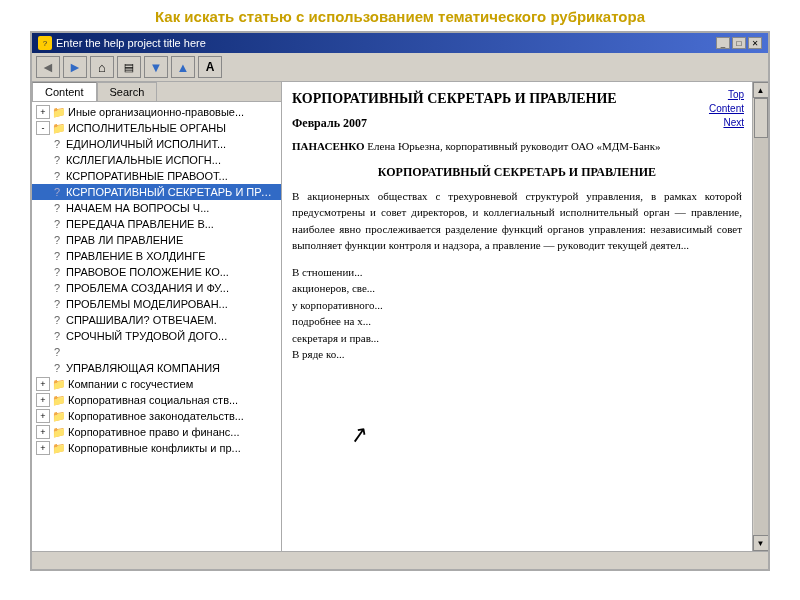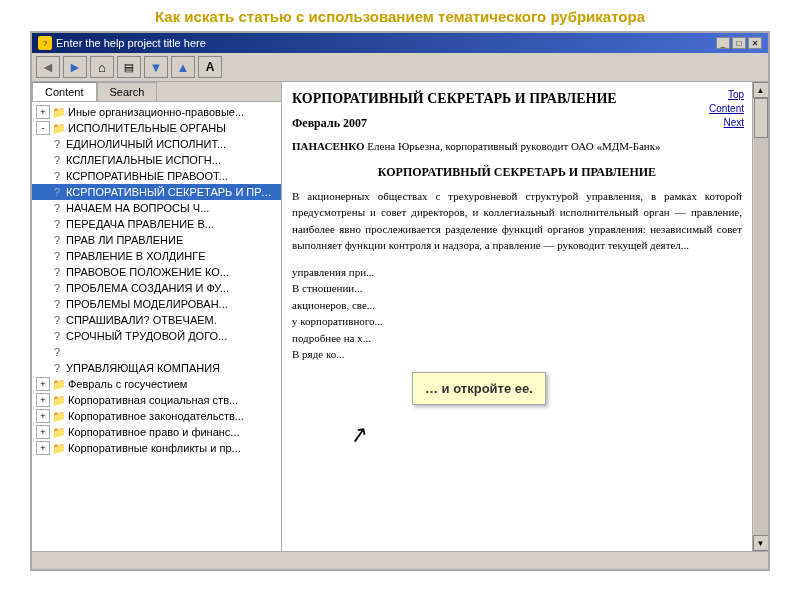--- a/index.html
+++ b/index.html
@@ -460,21 +460,21 @@
         </div>
 
         <div class="tree-item indent-2">
           <span class="tree-icon" style="color:#666;">?</span>
           <span class="tree-label">УПРАВЛЯЮЩАЯ КОМПАНИЯ</span>
         </div>
 
         <div class="tree-item indent-1">
           <span class="tree-toggle">+</span>
           <span class="tree-icon" style="color:#c04040;">📁</span>
-          <span class="tree-label">Февраль с госучестием</span>
+          <span class="tree-label">Компании с госучестием</span>
         </div>
 
         <div class="tree-item indent-1">
           <span class="tree-toggle">+</span>
           <span class="tree-icon" style="color:#c04040;">📁</span>
           <span class="tree-label">Корпоративная социальная ств...</span>
         </div>
 
         <div class="tree-item indent-1">
           <span class="tree-toggle">+</span>
@@ -503,29 +503,28 @@
         <a>Next</a>
       </div>
       <div class="article-title">КОРПОРАТИВНЫЙ СЕКРЕТАРЬ И ПРАВЛЕНИЕ</div>
       <div class="article-date">Февраль 2007</div>
       <div class="article-author">
         <strong><span>ПАНАСЕНКО</span></strong>&nbsp;<span>Елена Юрьезна,</span> <span>корпоративный руководит ОАО «МДМ-Банк»</span>
       </div>
       <div class="article-subtitle">КОРПОРАТИВНЫЙ СЕКРЕТАРЬ И ПРАВЛЕНИЕ</div>
       <div class="article-body">
         <p style="margin-bottom:10px;">В акционерных обществах с трехуровневой структурой управления, в рамках которой предусмотрены и совет директоров, и коллегиальный исполнительный орган — правление, наиболее явно прослеживается разделение функций органов управления: независимый совет выполняет функции контроля и надзора, а правление — руководит текущей деятел...</p>
-        <p>управления при...</p>
         <p>В стношении...</p>
         <p>акционеров, све...</p>
         <p>у корпоративного...</p>
         <p>подробнее на х...</p>
+        <p>секретаря и прав...</p>
         <p>В ряде ко...</p>
       </div>
 
-      <div class="tooltip-box">… и откройте ее.</div>
 
       <div class="big-cursor">↖</div>
     </div>
 
     <div class="scrollbar-v">
       <div class="scrollbar-btn">▲</div>
       <div class="scrollbar-track">
         <div class="scrollbar-thumb"></div>
       </div>
       <div class="scrollbar-btn">▼</div>

